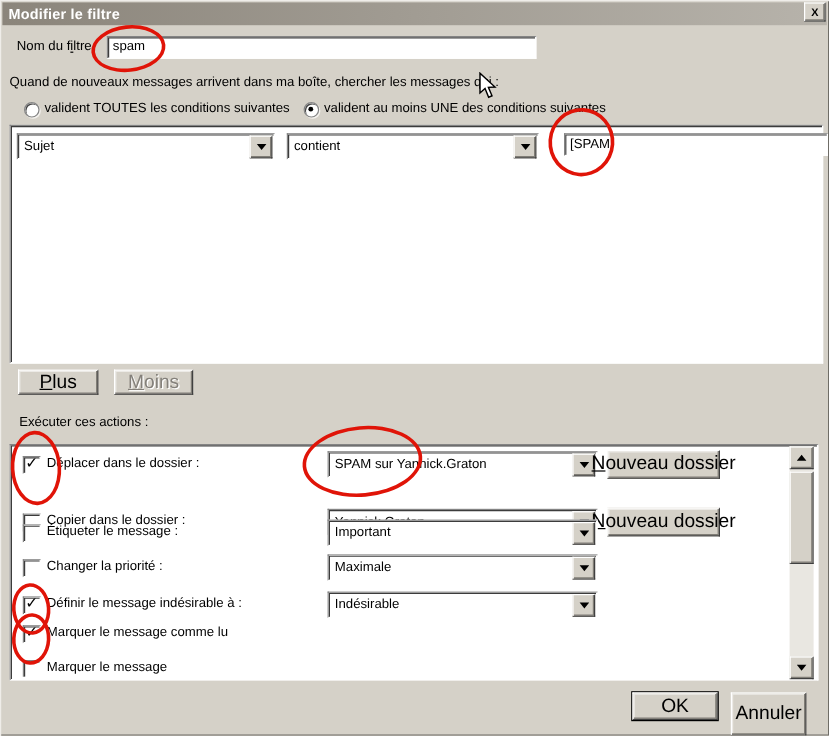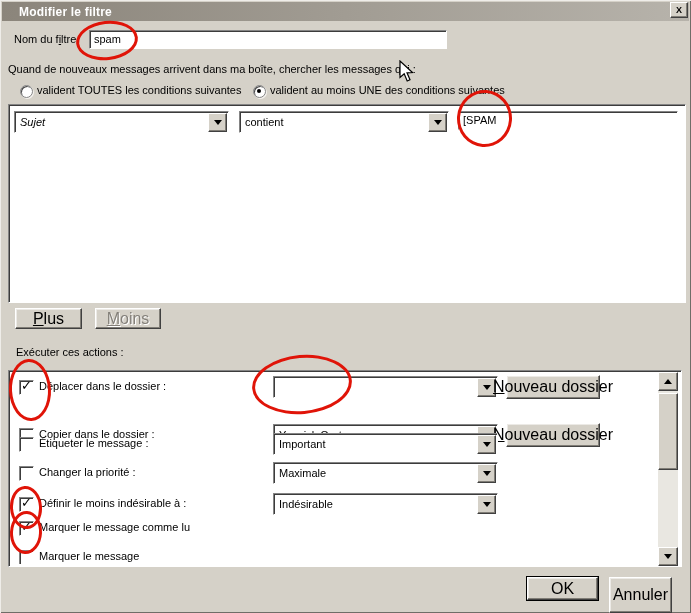--- a/index.html
+++ b/index.html
@@ -8,21 +8,21 @@
     background:#d5d1c8;
     font-family:"Liberation Sans","DejaVu Sans",sans-serif;
     font-size:11px;color:#000;
     box-shadow:inset 1px 1px 0 #efede9, inset -1px -1px 0 #6f6d67;
   }
   .titlebar{
     position:absolute;left:2px;top:2px;width:687px;height:19px;
     background:linear-gradient(90deg,#8b857b,#b7b3ab);
     display:flex;align-items:center;
   }
-  .titletext{color:#fff;font-weight:bold;font-size:12px;padding-left:5px;letter-spacing:0.2px;margin-left:12px;}
+  .titletext{color:#fff;font-weight:bold;font-size:12px;padding-left:5px;letter-spacing:0.2px;}
   .closebtn{
     position:absolute;right:3px;top:2px;width:16px;height:14px;
     background:#d5d1c8;display:flex;align-items:center;justify-content:center;
     font-size:9px;font-weight:bold;color:#000;
     border-top:1px solid #fff;border-left:1px solid #fff;
     border-right:1px solid #404040;border-bottom:1px solid #404040;
     box-shadow:inset -1px -1px 0 #807d76;
   }
   .lbl{position:absolute;white-space:nowrap;}
   
@@ -111,52 +111,53 @@
 
 <div class="lbl" style="left:8px;top:63px;">Quand de nouveaux messages arrivent dans ma boîte, chercher les messages qui :</div>
 <div class="radio" style="left:20px;top:85px;"></div>
 <div class="lbl" style="left:37px;top:84px;">valident TOUTES les conditions suivantes</div>
 <div class="radio selected" style="left:253px;top:85px;">
     <span class="dot"></span>
   </div>
 <div class="lbl" style="left:270px;top:84px;">valident au moins UNE des conditions suivantes</div>
 
 <div class="bigbox sunken" style="left:8px;top:104px;width:676px;height:197px;"></div>
-<div class="combo" style="left:14px;top:111px;width:213px;font-style:italic;">
+<div class="combo" style="left:14px;top:111px;width:213px;">
   <span class="ctext">Sujet</span>
   <span class="cbtn">
       <span class="tri-down"></span>
     </span>
 </div>
 <div class="combo" style="left:239px;top:111px;width:208px;">
   <span class="ctext">contient</span>
   <span class="cbtn">
       <span class="tri-down"></span>
     </span>
 </div>
-<div class="tfield sunken" style="left:458px;top:111px;width:214px;height:17px;">
+<div class="tfield sunken" style="left:470px;top:111px;width:214px;height:17px;">
   <span>[SPAM</span>
 </div>
 
 <button class="btn" style="left:15px;top:308px;width:67px;height:21px;">
     <span><u>P</u><span>lus</span></span>
   </button>
 <button class="btn disabled" style="left:95px;top:308px;width:66px;height:21px;">
     <span><u>M</u><span>oins</span></span>
   </button>
 
 <div class="lbl" style="left:16px;top:346px;">Exécuter ces actions :</div>
 <div class="bigbox sunken" style="left:8px;top:370px;width:672px;height:195px;">
   <div id="rows-holder" style="position:absolute;left:0;top:0;width:645px;height:193px;overflow:hidden;">
       <div class="action-row" style="top: 5px;">
         <span class="checkbox checked" style="left: 10px; top: 4px;">
           <span class="check">✓</span>
         </span>
         <span class="row-label">Déplacer dans le dossier :</span>
         <div class="combo" style="left: 264px; top: 0px; width: 223px;">
+          <span class="ctext">SPAM sur Yannick.Graton</span>
           <span class="cbtn">
             <span class="tri-down"></span>
           </span>
         </div>
         <button class="btn" style="left: 497px; top: -1px; width: 94px; height: 24px;">
           <span><u>N</u><span>ouveau dossier</span></span>
         </button>
       </div>
       <div class="action-row" style="top: 33px; margin-top: 20px;">
         <span class="checkbox" style="left: 10px; top: 4px;"></span>
@@ -188,21 +189,21 @@
           <span class="ctext">Maximale</span>
           <span class="cbtn">
             <span class="tri-down"></span>
           </span>
         </div>
       </div>
       <div class="action-row" style="top: 122px;">
         <span class="checkbox checked" style="left: 10px; top: 4px;">
           <span class="check">✓</span>
         </span>
-        <span class="row-label">Définir le moins indésirable à :</span>
+        <span class="row-label">Définir le message indésirable à :</span>
         <div class="combo" style="left: 264px; top: 0px; width: 223px; text-decoration: underline;">
           <span class="ctext">Indésirable</span>
           <span class="cbtn">
             <span class="tri-down"></span>
           </span>
         </div>
       </div>
       <div class="action-row" style="top: 146px;">
         <span class="checkbox checked" style="left: 10px; top: 4px;">
           <span class="check">✓</span>

